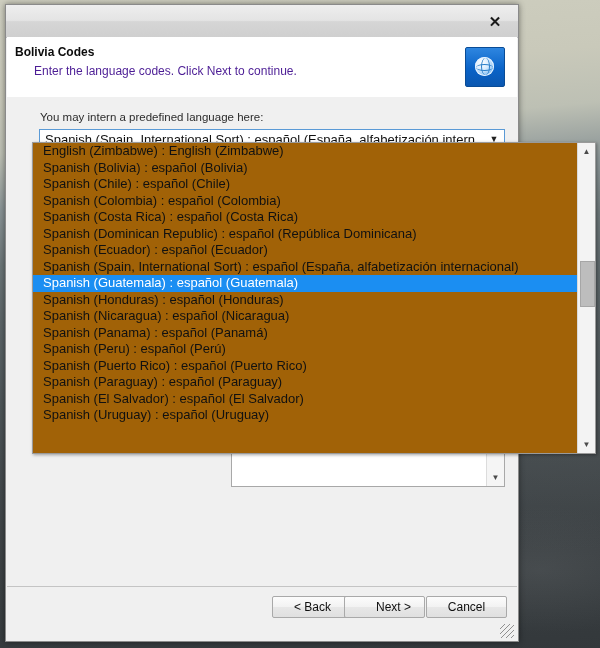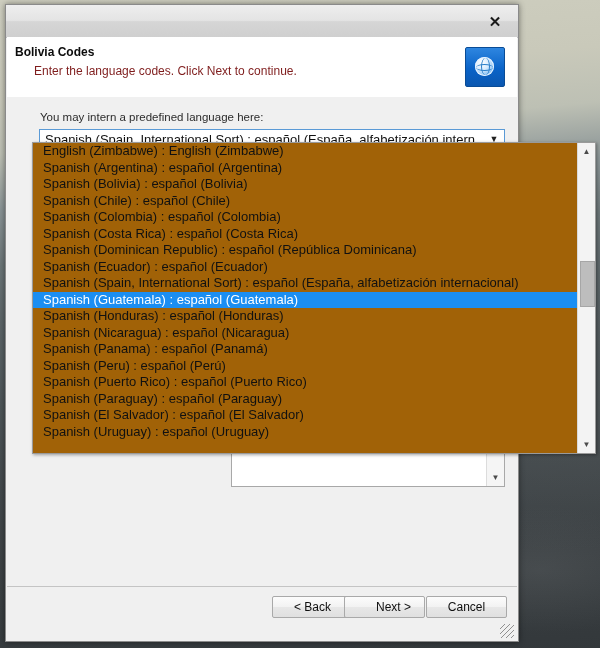--- a/index.html
+++ b/index.html
@@ -45,21 +45,21 @@
   .header {
     position: absolute; left: 1px; top: 32px; right: 1px; height: 60px;
     background: #ffffff; border-bottom: 1px solid #c8c8c8;
   }
   .header-title {
     position: absolute; left: 8px; top: 8px;
     font: bold 12px "Liberation Sans", sans-serif; color: #0c0c0c;
   }
   .header-sub {
     position: absolute; left: 27px; top: 27px;
-    font: 12px "Liberation Sans", sans-serif; color: #7f1d1d;
+    font: 12px "Liberation Sans", sans-serif; color: #4c1d95;
   }
   .header-icon {
     position: absolute; right: 12px; top: 10px; width: 38px; height: 38px;
     background: linear-gradient(to bottom, #2e86e0 0%, #0a63c8 55%, #0b57b0 100%);
     border: 1px solid #0a4c96; border-radius: 2px;
   }
   .header-icon .globe {
     position: absolute; left: 9px; top: 9px; width: 19px; height: 19px;
     border-radius: 50%;
     background: radial-gradient(circle at 35% 30%, #ffffff 0%, #d8ecff 38%, #8fc3f2 70%, #5aa0e0 100%);
@@ -228,21 +228,20 @@
     <button class="btn btn-back">&lt; Back</button>
     <button class="btn btn-next">Next &gt;</button>
     <button class="btn btn-cancel">Cancel</button>
     <div class="grip"></div>
   </div>
 </div>
 
 <div class="dropdown">
   <div class="dd-list" id="ddlist">
       <div class="dd-item">English (Zimbabwe) : English (Zimbabwe)</div>
-      <div class="dd-item">Spanish (Argentina) : español (Argentina)</div>
       <div class="dd-item">Spanish (Bolivia) : español (Bolivia)</div>
       <div class="dd-item">Spanish (Chile) : español (Chile)</div>
       <div class="dd-item">Spanish (Colombia) : español (Colombia)</div>
       <div class="dd-item">Spanish (Costa Rica) : español (Costa Rica)</div>
       <div class="dd-item">Spanish (Dominican Republic) : español (República Dominicana)</div>
       <div class="dd-item">Spanish (Ecuador) : español (Ecuador)</div>
       <div class="dd-item">Spanish (Spain, International Sort) : español (España, alfabetización internacional)</div>
       <div class="dd-item selected">Spanish (Guatemala) : español (Guatemala)</div>
       <div class="dd-item">Spanish (Honduras) : español (Honduras)</div>
       <div class="dd-item">Spanish (Nicaragua) : español (Nicaragua)</div>

